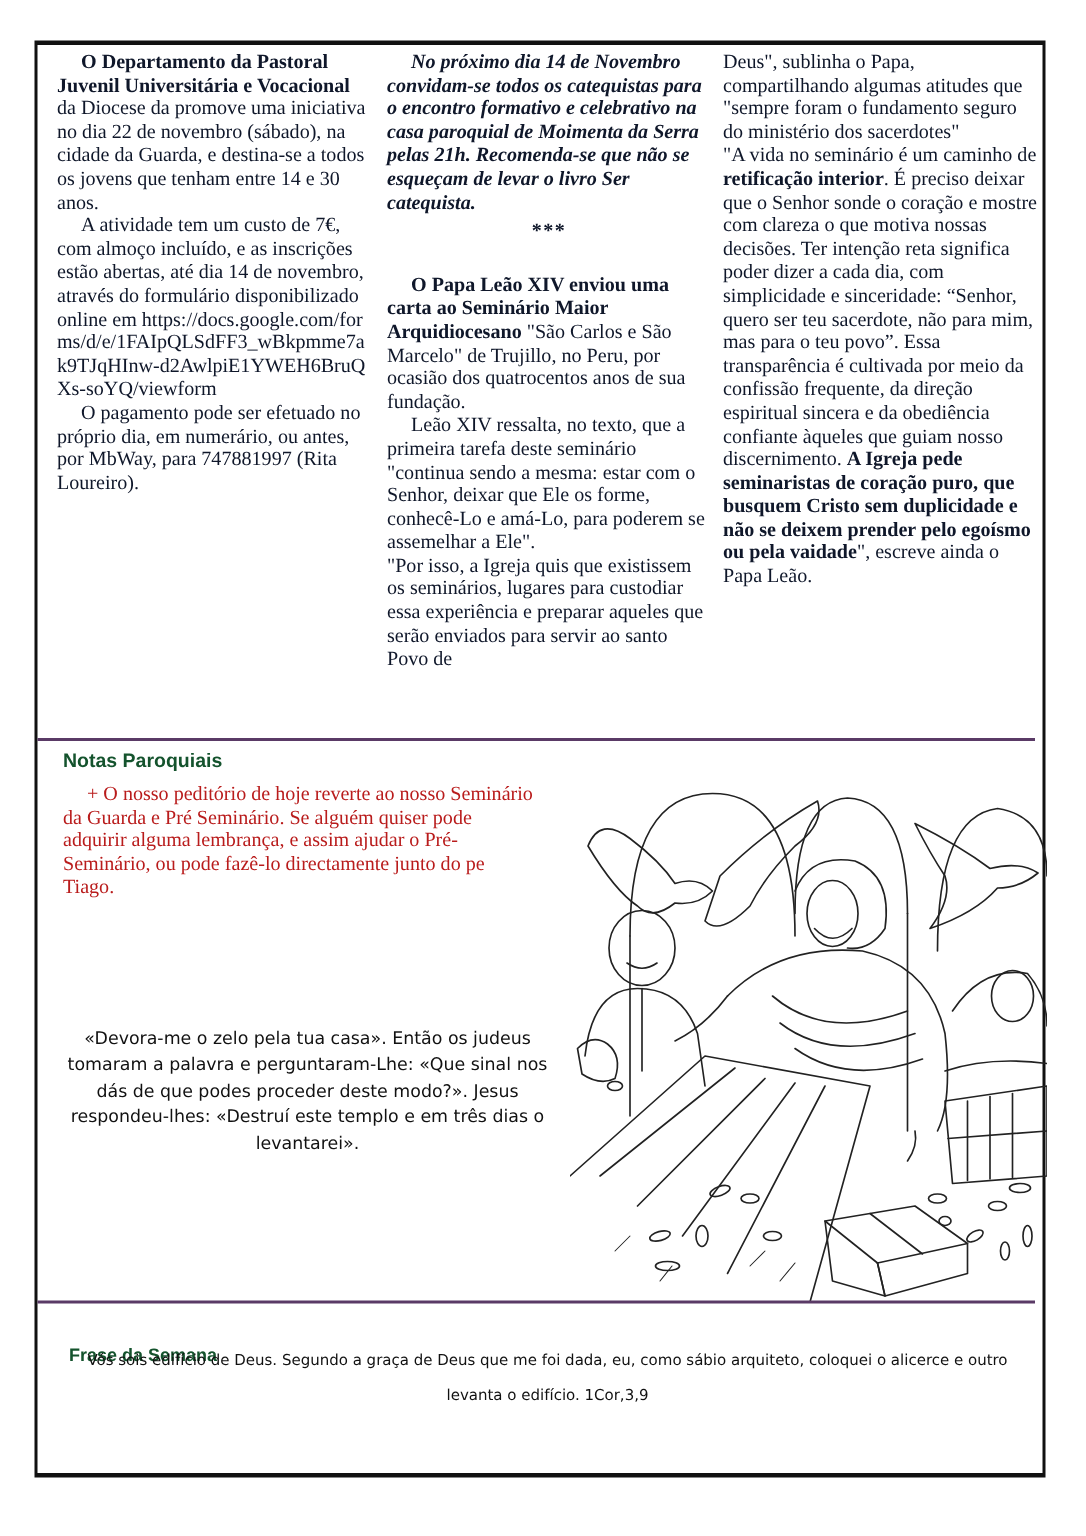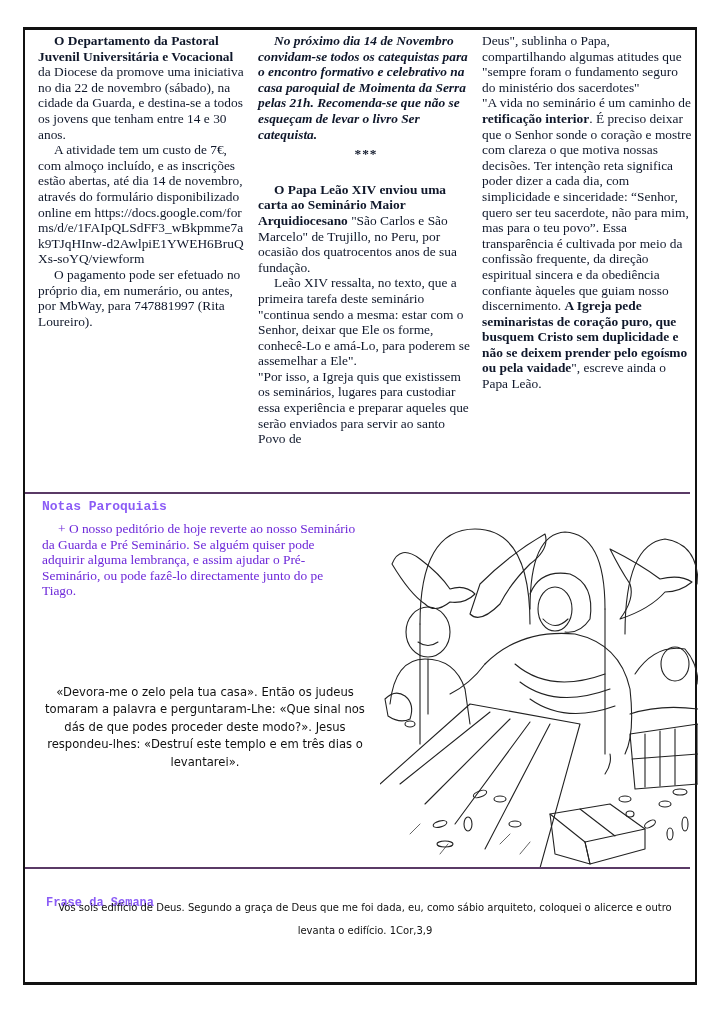--- a/index.html
+++ b/index.html
@@ -15,26 +15,26 @@
   .col p { margin: 0; }
   .indent { text-indent: 16px; }
   .c1 { left: 38px; width: 210px; }
   .c2 { left: 258px; width: 216px; }
   .c3 { left: 482px; width: 210px; }
   .italic-bold { font-style: italic; font-weight: bold; font-family: Liberation Serif, serif; }
   .stars { text-align: center; margin-top: 4px !important; font-weight: bold; letter-spacing: 1px; }
   .spacer { height: 20px; }
   .divider { position: absolute; left: 25px; width: 665px; height: 2px; background: #5a3a66; }
   .section-head {
-    position: absolute; font-family: Liberation Mono, monospace; font-weight: bold;
-    color: #8b5cf6; font-size: 13px;
+    position: absolute; font-family: Liberation Sans, sans-serif; font-weight: bold;
+    color: #14532d; font-size: 13px;
   }
   .notes {
     position: absolute; left: 42px; top: 521px; width: 318px;
-    font-family: "Liberation Serif", serif; font-size: 13.4px; line-height: 15.6px; color: #6d28d9;
+    font-family: "Liberation Serif", serif; font-size: 13.4px; line-height: 15.6px; color: #b91c1c;
   }
   .notes p { margin: 0; }
   .gospel {
     position: absolute; left: 40px; top: 684px; width: 330px; text-align: center;
     font-family: "DejaVu Sans", sans-serif; font-size: 11.6px; line-height: 17.4px; color: #111;
   }
   .gospel p { margin: 0; }
   .illustration { position: absolute; left: 380px; top: 524px; width: 318px; height: 344px; }
   .phrase {
     position: absolute; left: 40px; top: 896px; width: 650px; text-align: center;

